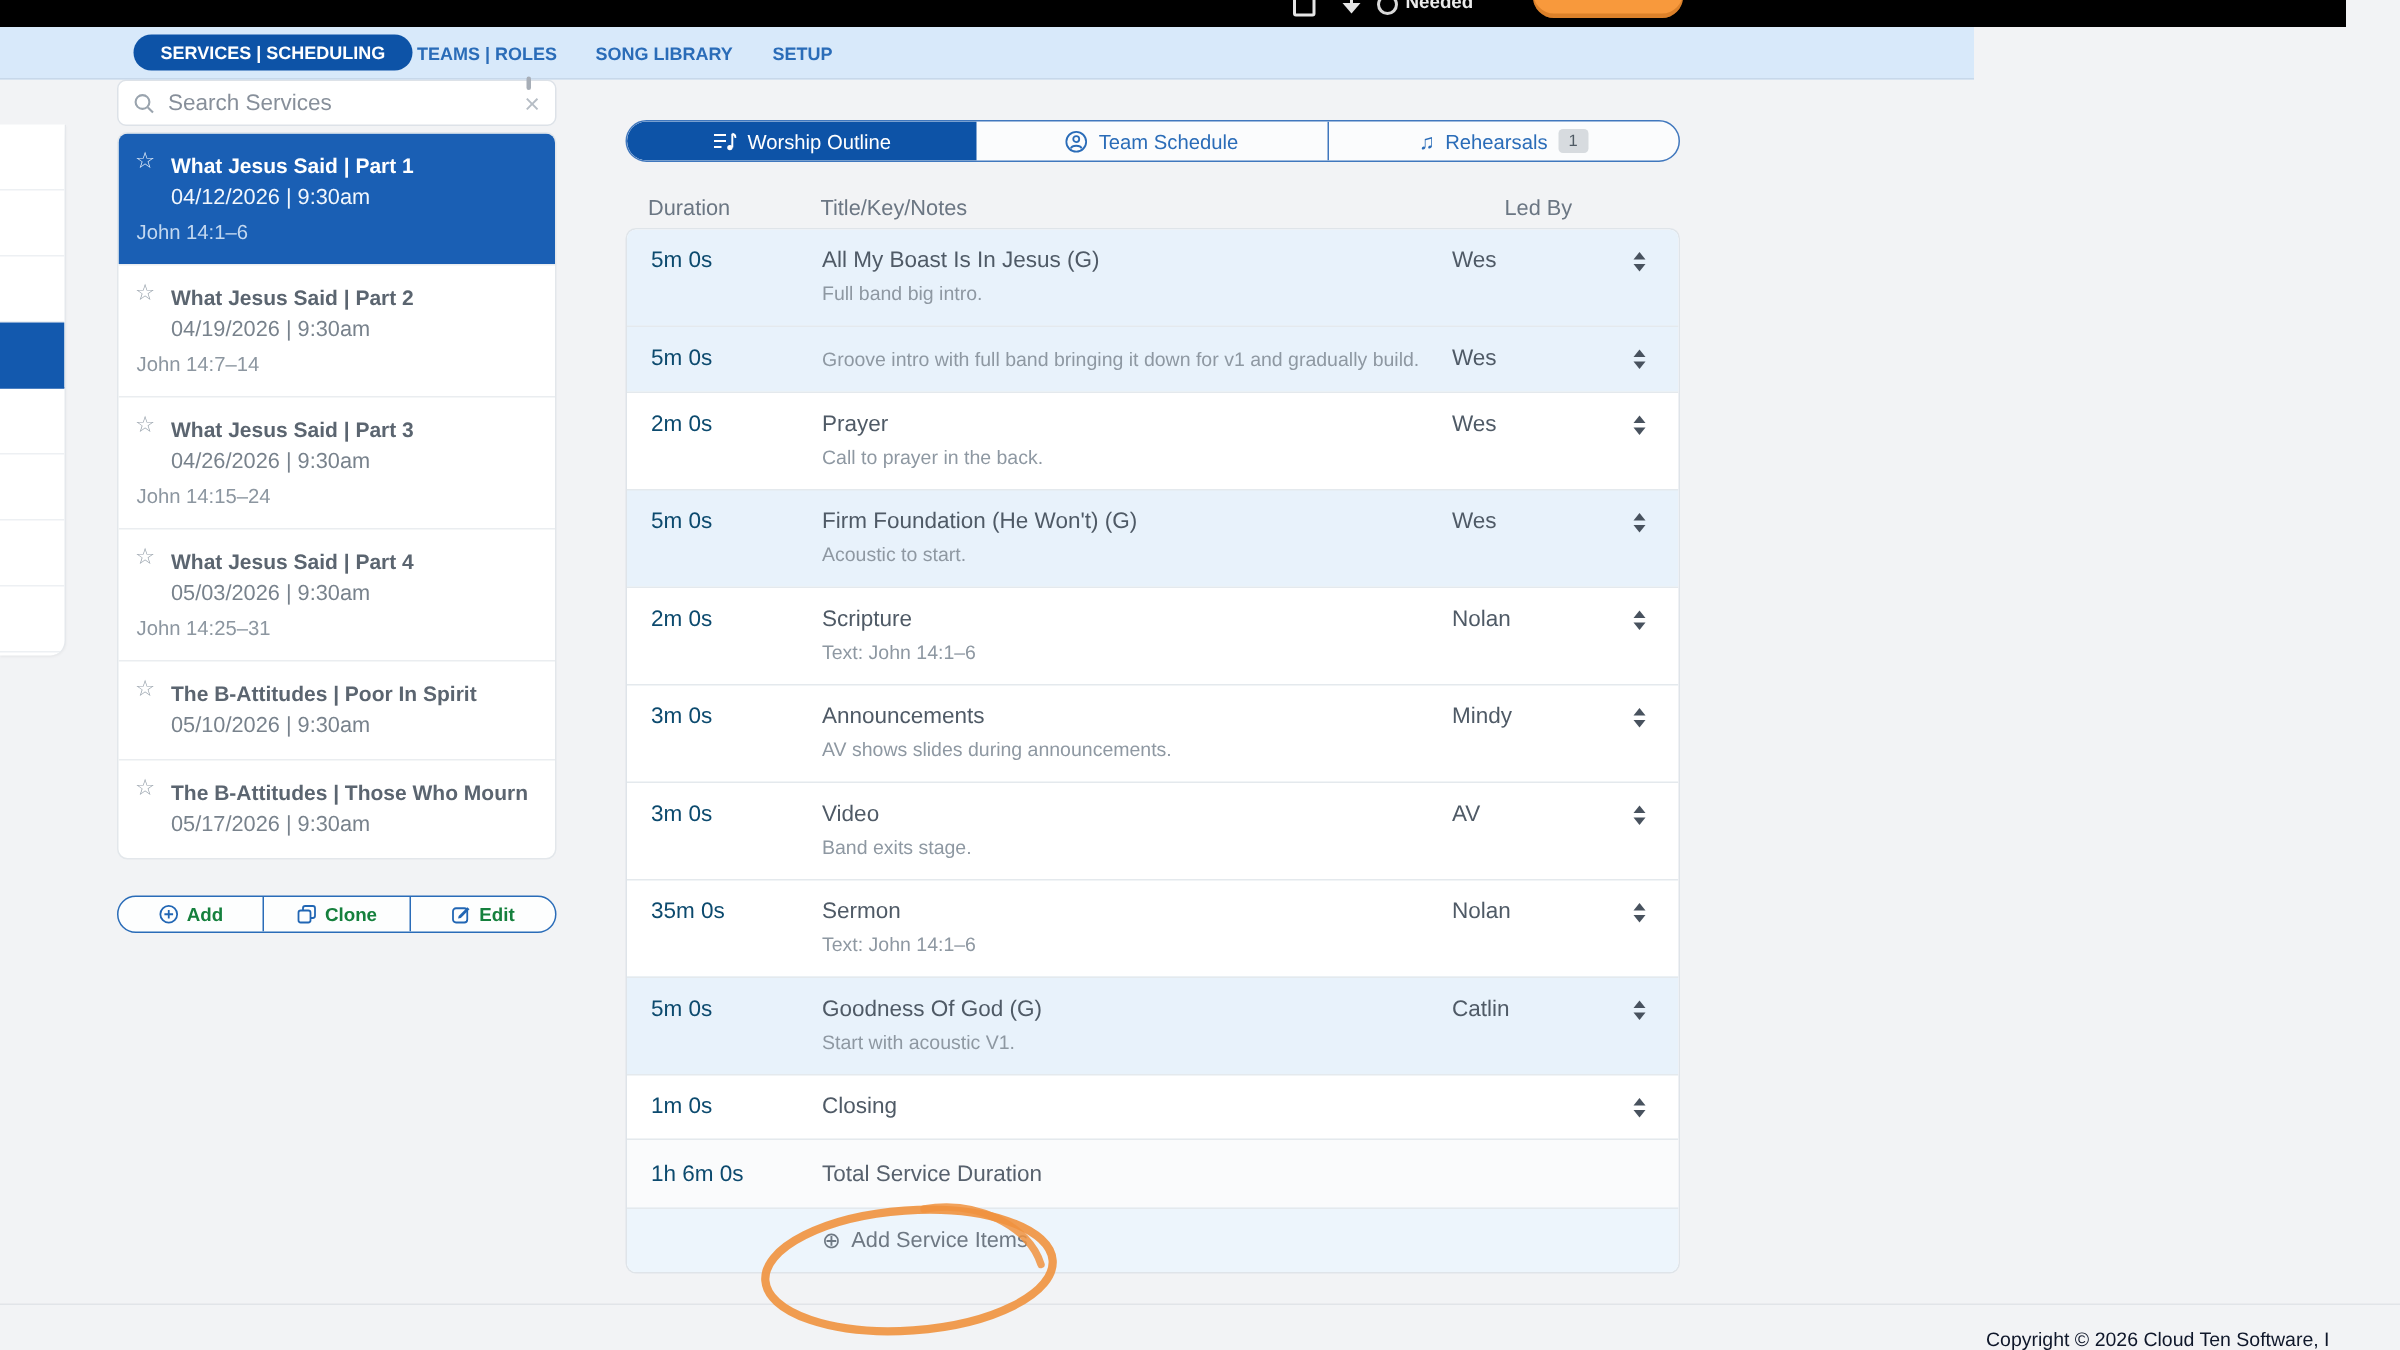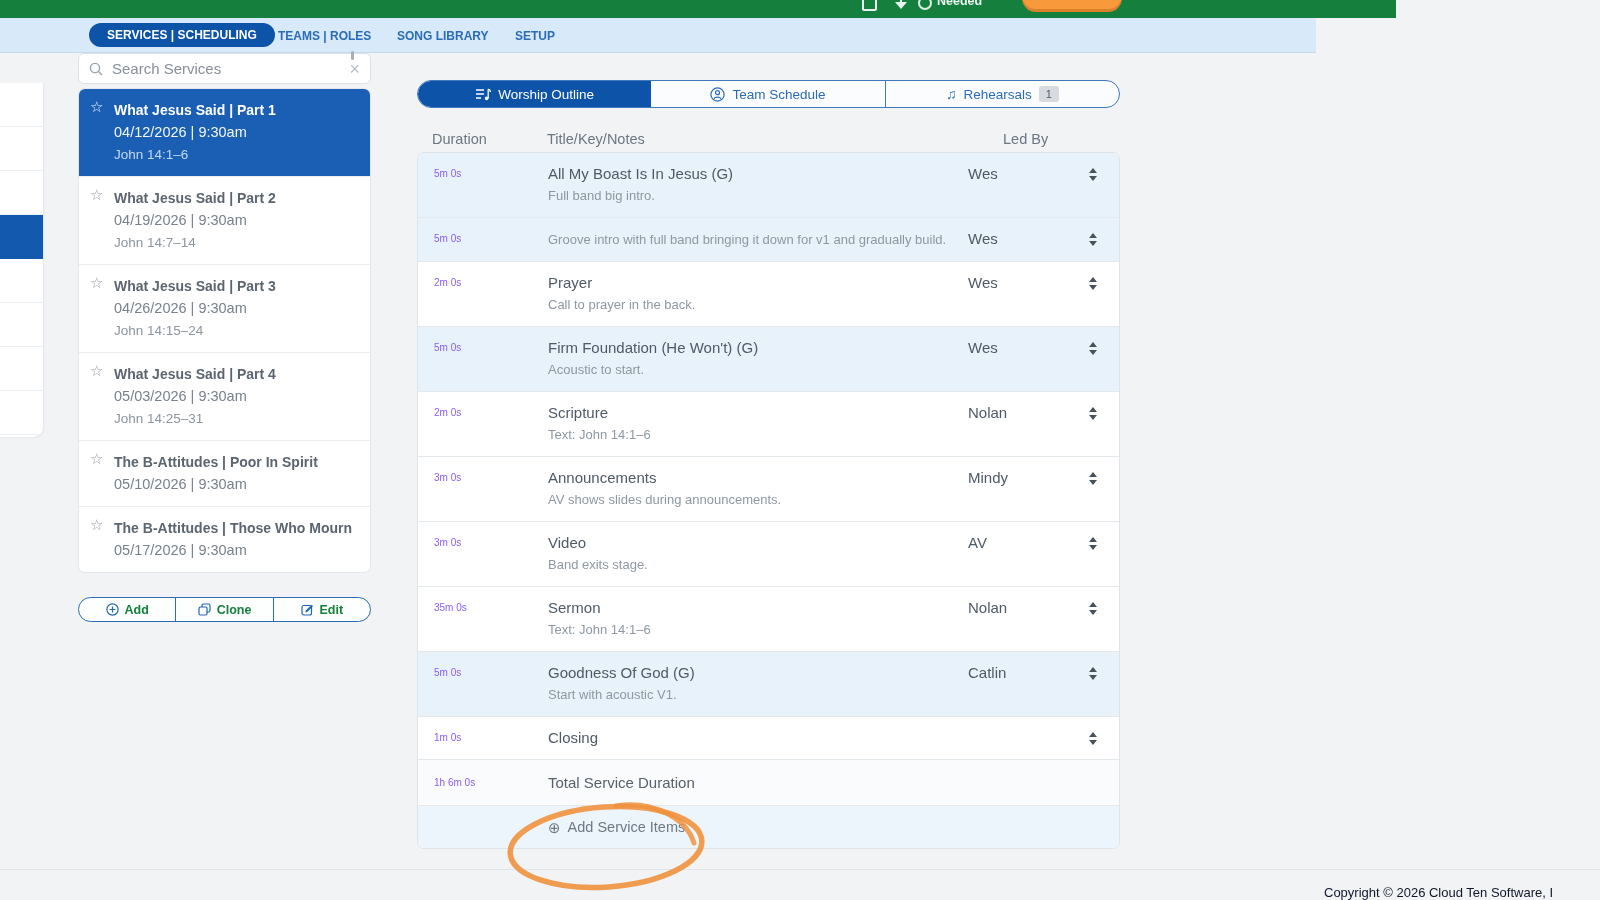--- a/index.html
+++ b/index.html
@@ -3,21 +3,21 @@
 <meta charset="utf-8">
 <style>
   html,body{margin:0;padding:0;}
   body{
     width:1600px;height:900px;position:relative;overflow:hidden;
     background:#f2f3f5;
     font-family:"Liberation Sans","DejaVu Sans",sans-serif;
     color:#4f5a66;
   }
   
-  .topbar{position:absolute;left:0;top:0;width:1396px;height:18px;background:#15803d;overflow:hidden;z-index:30;}
+  .topbar{position:absolute;left:0;top:0;width:1564px;height:18px;background:#000000;overflow:hidden;z-index:30;}
   .tb-square{position:absolute;left:862px;top:-6px;width:11px;height:13px;border:2px solid rgba(255,255,255,.9);border-radius:2px;}
   .tb-stem{position:absolute;left:900px;top:-8px;width:2px;height:10px;background:rgba(255,255,255,.9);}
   .tb-arrow{position:absolute;left:895px;top:2px;width:0;height:0;border-left:6px solid transparent;border-right:6px solid transparent;border-top:7px solid rgba(255,255,255,.9);}
   .tb-circle{position:absolute;left:918px;top:-4px;width:10px;height:10px;border:2px solid rgba(255,255,255,.85);border-radius:50%;}
   .tb-needed{position:absolute;left:937px;top:-6px;color:rgba(255,255,255,.92);font-size:12.5px;font-weight:bold;}
   .tb-btn{position:absolute;left:1022px;top:-16px;width:100px;height:28px;border-radius:14px;background:#f8993c;box-shadow:inset 0 -3px 0 rgba(170,85,10,.35);}
   
   .navbar{position:absolute;left:0;top:18px;width:1316px;height:34px;background:#d8e9fa;border-bottom:1px solid #c7d8ea;z-index:25;}
   .nav-pill{position:absolute;left:89px;top:5px;height:24px;line-height:24px;padding:0 18px;border-radius:12px;background:#0d53a7;color:#fff;font-size:12px;font-weight:bold;cursor:pointer;}
   .nav-link{position:absolute;top:0;height:34px;line-height:36px;color:#2a6cb8;font-size:12px;font-weight:bold;cursor:pointer;}
@@ -30,21 +30,21 @@
   .search-box{position:absolute;left:78px;top:53px;width:293px;height:31px;background:#fff;border:1px solid #dde2e8;border-radius:6px;display:flex;align-items:center;box-sizing:border-box;padding:0 10px;z-index:5;}
   .search-input{flex:1;border:none;outline:none;background:transparent;font-size:15px;color:#1d4ed8;margin-left:7px;font-family:inherit;min-width:0;}
   .search-input::placeholder{color:#878f9a;}
   .search-clear{color:#b6bdc5;font-size:18px;line-height:1;cursor:pointer;padding-left:6px;}
   .svc-panel{position:absolute;left:78px;top:88px;width:293px;background:#fff;border:1px solid #e3e7eb;border-radius:7px;box-sizing:border-box;overflow:hidden;}
   .svc{position:relative;padding:11px 12px;border-top:1px solid #eaedf0;cursor:pointer;}
   .svc:first-child{border-top:none;}
   .svc .star{position:absolute;left:11px;top:9px;font-size:15px;color:#98a2ac;cursor:pointer;}
   .svc-title{margin-left:23px;font-size:14px;font-weight:bold;color:#5b6570;line-height:20px;}
   .svc-date{margin-left:23px;font-size:14.5px;color:#78828c;line-height:21px;margin-top:2px;}
-  .svc-scripture{margin-left:23px;font-size:13.5px;color:#8c96a0;line-height:20px;margin-top:2px;}
+  .svc-scripture{font-size:13.5px;color:#8c96a0;line-height:20px;margin-top:2px;}
   .svc-scripture:empty{display:none;}
   .svc.selected{background:#1a5fb4;border-top-color:#1a5fb4;}
   .svc.selected .star{color:#e9f1fb;}
   .svc.selected .svc-title{color:#fff;}
   .svc.selected .svc-date{color:#f2f7fd;}
   .svc.selected .svc-scripture{color:#c3d8f0;}
   .actions{position:absolute;left:78px;top:597px;width:293px;height:25px;border:1.5px solid #2a6cb8;border-radius:13px;display:flex;box-sizing:border-box;background:#fdfefe;overflow:hidden;}
   .action{flex:1;display:flex;align-items:center;justify-content:center;gap:6px;color:#15803d;font-size:12.5px;font-weight:bold;border-left:1.5px solid #2a6cb8;cursor:pointer;}
   .action:first-child{border-left:none;}
   
@@ -53,21 +53,21 @@
   .tab.active{background:#0d53a7;color:#fff;border-radius:14px 0 0 14px;}
   .tab.bordered{border-left:1px solid #4077bd;}
   .note-glyph{font-size:14px;line-height:1;}
   .badge{min-width:16px;height:16px;line-height:16px;background:#d7dbdf;border-radius:3px;color:#4f5a64;font-size:11px;text-align:center;padding:0 2px;}
   
   .col-head{position:absolute;top:131px;font-size:14.5px;color:#6b7683;text-align:right;}
   .outline{position:absolute;left:417px;top:152px;width:703px;background:#fff;border:1px solid #dfe4e9;border-radius:7px;box-sizing:border-box;overflow:hidden;}
   .row{display:grid;grid-template-columns:114px 420px 80px 1fr;padding:10px 0 11px 16px;border-top:1px solid #e4e9ed;}
   .row:first-child{border-top:none;}
   .row.song{background:#e8f2fb;}
-  .rdur{font-size:10px;color:#8b5cf6;line-height:21px;white-space:nowrap;}
+  .rdur{font-size:15px;color:#0c4a6e;line-height:21px;white-space:nowrap;}
   .rtitle{font-size:15px;color:#4f5a66;line-height:21px;white-space:nowrap;}
   .rnote{font-size:13px;color:#8e98a2;line-height:20px;margin-top:2px;white-space:nowrap;}
   .rnote:empty{display:none;}
   .rled{font-size:15px;color:#4f5a66;line-height:21px;text-align:left;white-space:nowrap;}
   .rhandle{justify-self:end;margin-right:16px;width:20px;display:flex;flex-direction:column;align-items:center;gap:3px;padding-top:5px;cursor:grab;}
   .tri-up{width:0;height:0;border-left:4px solid transparent;border-right:4px solid transparent;border-bottom:5px solid #48525e;}
   .tri-down{width:0;height:0;border-left:4px solid transparent;border-right:4px solid transparent;border-top:5px solid #48525e;}
   .row.total{background:#fafbfc;padding:12px 0 12px 16px;}
   .row.total .rtitle{color:#57616d;}
   .add-row{background:#edf5fc;border-top:1px solid #e4e9ed;padding:13px 0 13px 16px;display:grid;grid-template-columns:114px 1fr;}

